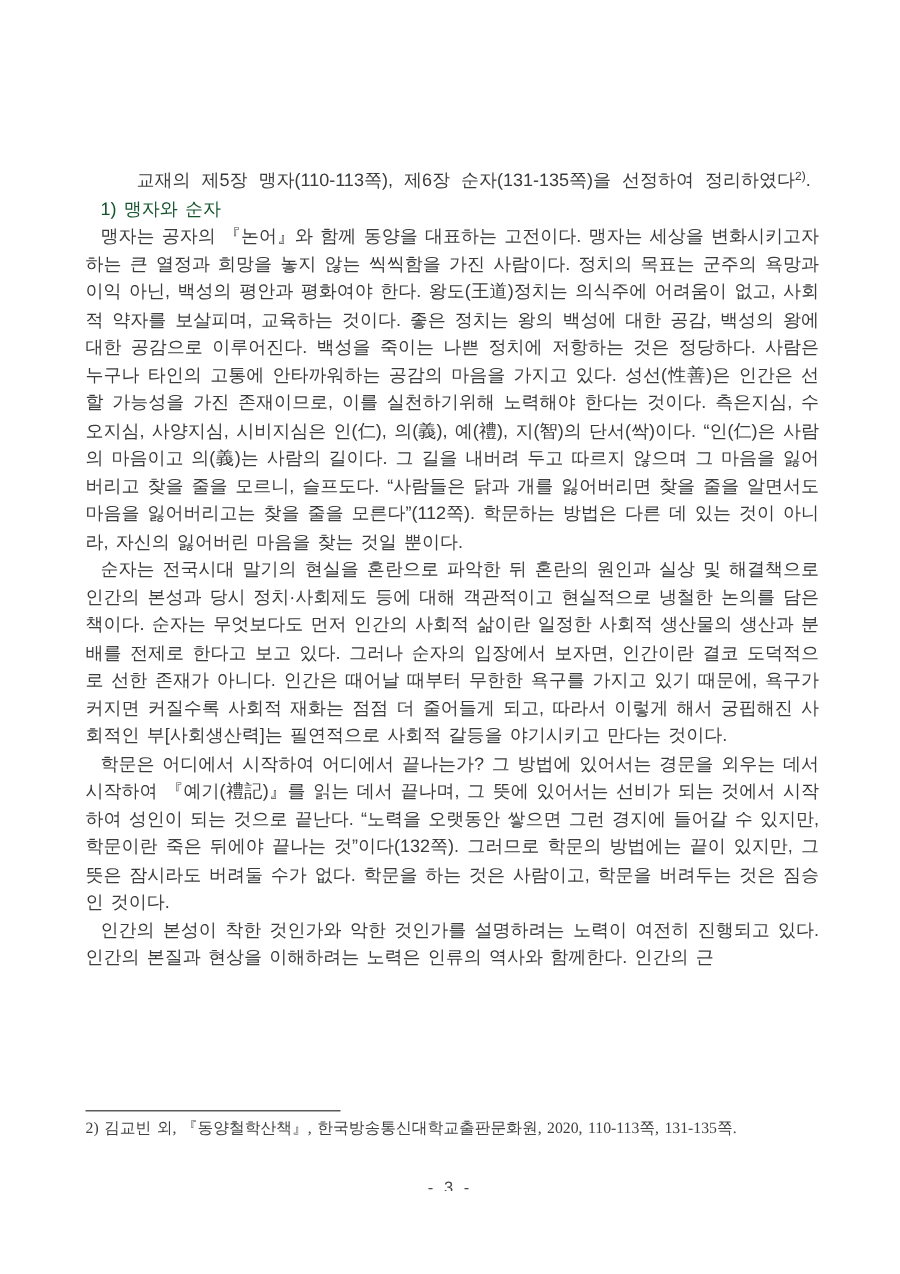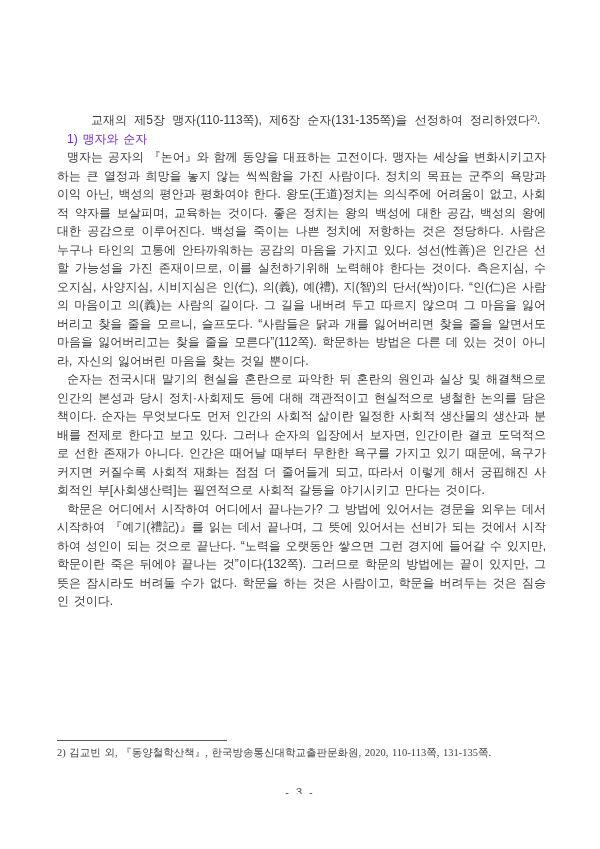--- a/index.html
+++ b/index.html
@@ -32,21 +32,21 @@
   }
   .content p.intro {
     text-indent: 34px;
     word-spacing: 4px;
   }
   .section-heading {
     margin: 18.5px 0 0 0;
     font-size: 12px;
     font-weight: normal;
     text-indent: 10px;
-    color: #6d28d9;
+    color: #14532d;
   }
   .fn-sup {
     font-size: 8px;
     vertical-align: top;
     position: relative;
     top: -2px;
   }
   .footnote-area {
     position: absolute;
     left: 57px;
@@ -88,20 +88,21 @@
 
     <p class="section-heading">1) 맹자와 순자</p>
 
     <p>맹자는 공자의 『논어』와 함께 동양을 대표하는 고전이다. 맹자는 세상을 변화시키고자 하는 큰 열정과 희망을 놓지 않는 씩씩함을 가진 사람이다. 정치의 목표는 군주의 욕망과 이익 아닌, 백성의 평안과 평화여야 한다. 왕도(王道)정치는 의식주에 어려움이 없고, 사회적 약자를 보살피며, 교육하는 것이다. 좋은 정치는 왕의 백성에 대한 공감, 백성의 왕에 대한 공감으로 이루어진다. 백성을 죽이는 나쁜 정치에 저항하는 것은 정당하다. 사람은 누구나 타인의 고통에 안타까워하는 공감의 마음을 가지고 있다. 성선(性善)은 인간은 선할 가능성을 가진 존재이므로, 이를 실천하기위해 노력해야 한다는 것이다. 측은지심, 수오지심, 사양지심, 시비지심은 인(仁), 의(義), 예(禮), 지(智)의 단서(싹)이다. “인(仁)은 사람의 마음이고 의(義)는 사람의 길이다. 그 길을 내버려 두고 따르지 않으며 그 마음을 잃어버리고 찾을 줄을 모르니, 슬프도다. “사람들은 닭과 개를 잃어버리면 찾을 줄을 알면서도 마음을 잃어버리고는 찾을 줄을 모른다”(112쪽). 학문하는 방법은 다른 데 있는 것이 아니라, 자신의 잃어버린 마음을 찾는 것일 뿐이다.</p>
 
     <p>순자는 전국시대 말기의 현실을 혼란으로 파악한 뒤 혼란의 원인과 실상 및 해결책으로 인간의 본성과 당시 정치·사회제도 등에 대해 객관적이고 현실적으로 냉철한 논의를 담은 책이다. 순자는 무엇보다도 먼저 인간의 사회적 삶이란 일정한 사회적 생산물의 생산과 분배를 전제로 한다고 보고 있다. 그러나 순자의 입장에서 보자면, 인간이란 결코 도덕적으로 선한 존재가 아니다. 인간은 때어날 때부터 무한한 욕구를 가지고 있기 때문에, 욕구가 커지면 커질수록 사회적 재화는 점점 더 줄어들게 되고, 따라서 이렇게 해서 궁핍해진 사회적인 부[사회생산력]는 필연적으로 사회적 갈등을 야기시키고 만다는 것이다.</p>
 
     <p>학문은 어디에서 시작하여 어디에서 끝나는가? 그 방법에 있어서는 경문을 외우는 데서 시작하여 『예기(禮記)』를 읽는 데서 끝나며, 그 뜻에 있어서는 선비가 되는 것에서 시작하여 성인이 되는 것으로 끝난다. “노력을 오랫동안 쌓으면 그런 경지에 들어갈 수 있지만, 학문이란 죽은 뒤에야 끝나는 것”이다(132쪽). 그러므로 학문의 방법에는 끝이 있지만, 그 뜻은 잠시라도 버려둘 수가 없다.  학문을 하는 것은 사람이고, 학문을 버려두는 것은 짐승인 것이다.</p>
 
 
+    <p>인간의 본성이 착한 것인가와 악한 것인가를 설명하려는 노력이 여전히 진행되고 있다. 인간의 본질과 현상을 이해하려는 노력은 인류의 역사와 함께한다. 인간의 근</p>
 
   </div>
 
   <div class="footnote-area">
     <div class="footnote-rule"></div>
     <div class="footnote-text">2) 김교빈 외, 『동양철학산책』, 한국방송통신대학교출판문화원, 2020, 110-113쪽, 131-135쪽.</div>
   </div>
 
   <div class="page-number">- 3 -</div>
 

